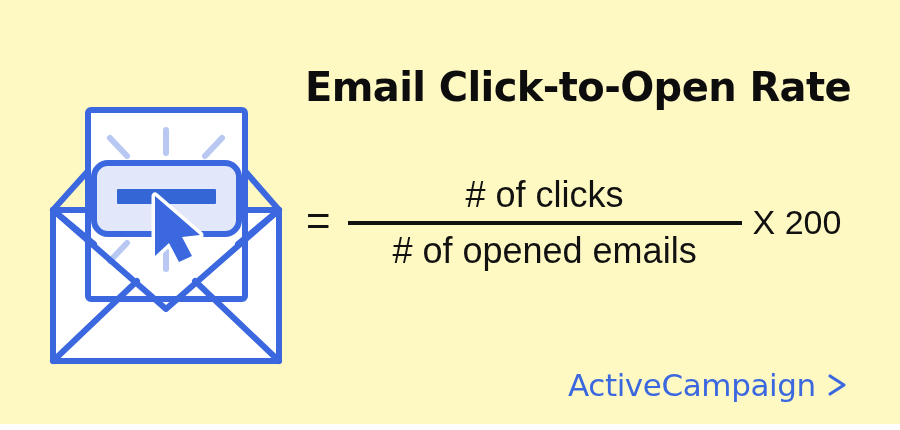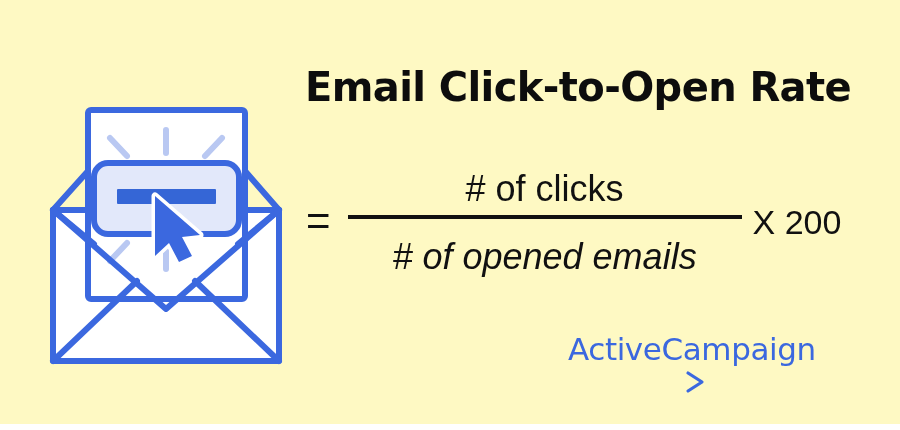--- a/index.html
+++ b/index.html
@@ -73,42 +73,41 @@
     width: 396px;
   }
   .numerator,
   .denominator {
     font-size: 36px;
     line-height: 44px;
     white-space: nowrap;
     font-weight: 400;
   }
   .numerator { padding-bottom: 4px; }
-  .denominator { padding-top: 16px; font-style: italic; }
+  .denominator { padding-top: 4px; }
   .frac-bar {
     width: 394px;
     height: 4px;
     background: #111111;
   }
   .multiplier {
     font-size: 34px;
     line-height: 1;
     padding-left: 10px;
     padding-bottom: 2px;
     white-space: nowrap;
     font-weight: 400;
   }
 
   
   .logo {
     position: absolute;
     left: 568px;
-    top: 331px;
+    top: 367px;
     display: flex;
-    flex-direction: column;
     align-items: center;
     color: #3b68df;
   }
   .logo-wordmark {
     font-family: "DejaVu Sans", sans-serif;
     font-size: 31px;
     line-height: 36px;
     letter-spacing: -0.4px;
     color: #3b68df;
     white-space: nowrap;

